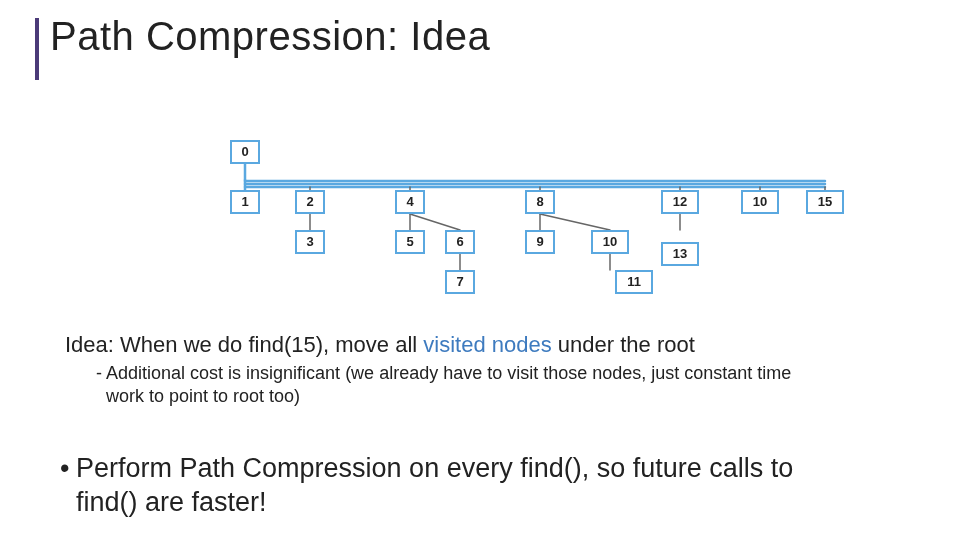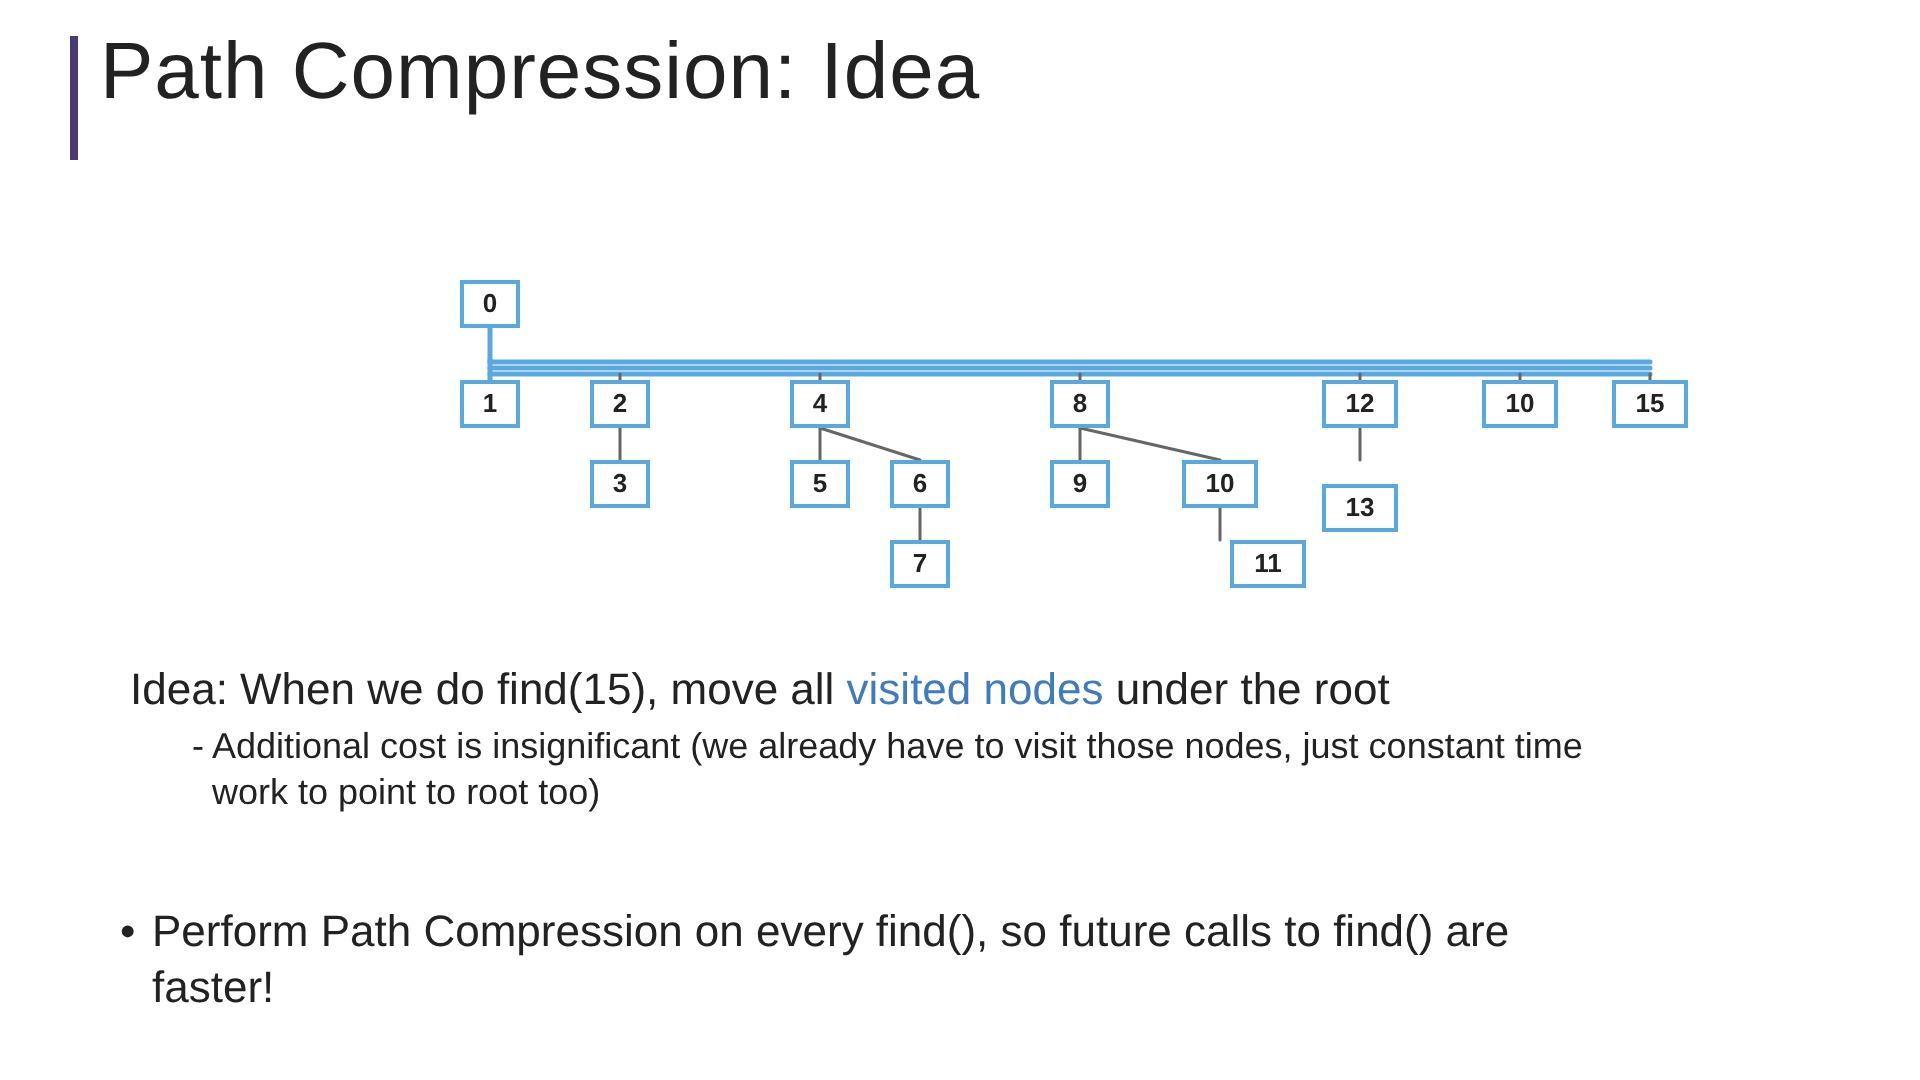--- a/index.html
+++ b/index.html
@@ -60,21 +60,21 @@
     line-height: 1.25;
     text-indent: -10px;
     padding-left: 10px;
     margin-left: 36px;
   }
   .bullet {
     position: absolute;
     left: 76px;
     top: 452px;
     right: 30px;
-    font-size: 22px;
+    font-size: 27px;
     font-weight: 300;
     line-height: 1.25;
   }
   .bullet::before {
     content: "•";
     position: absolute;
     left: -16px;
   }
   
   .tree {

